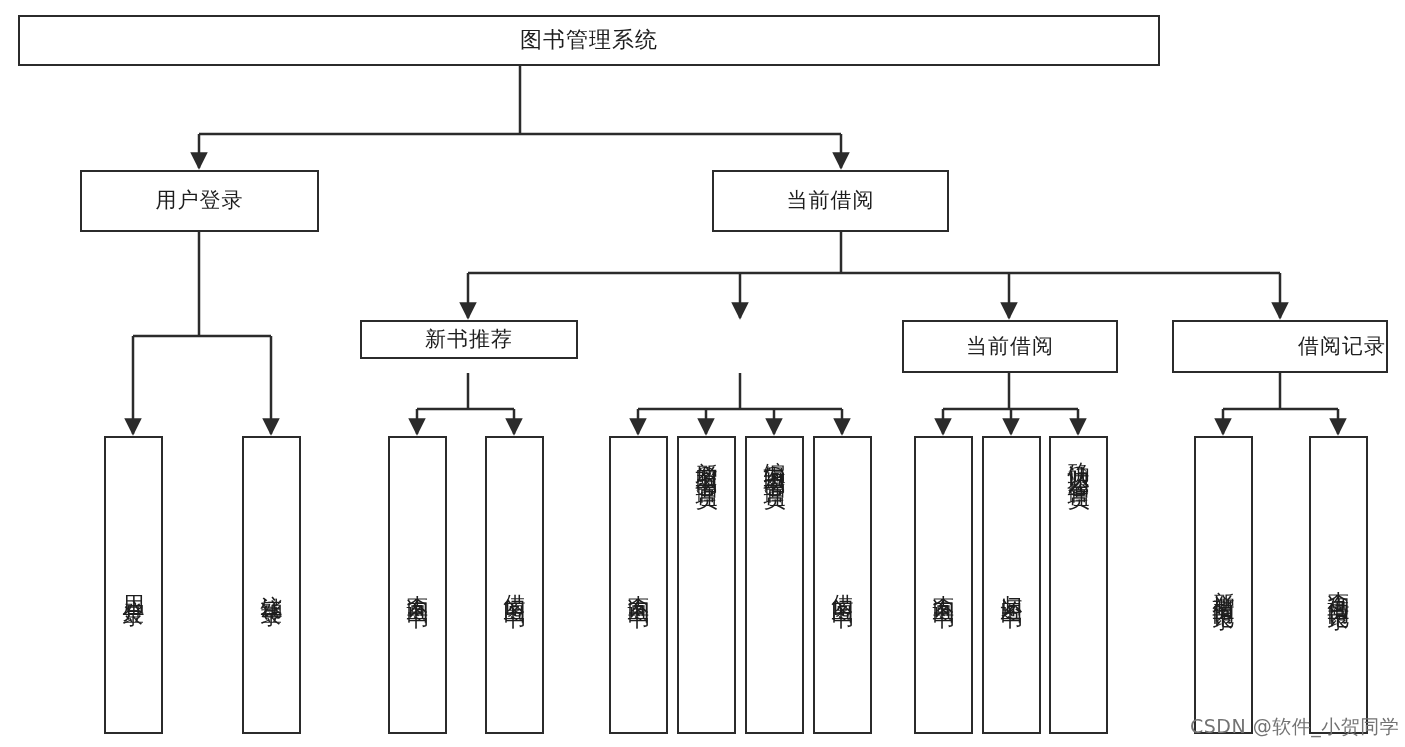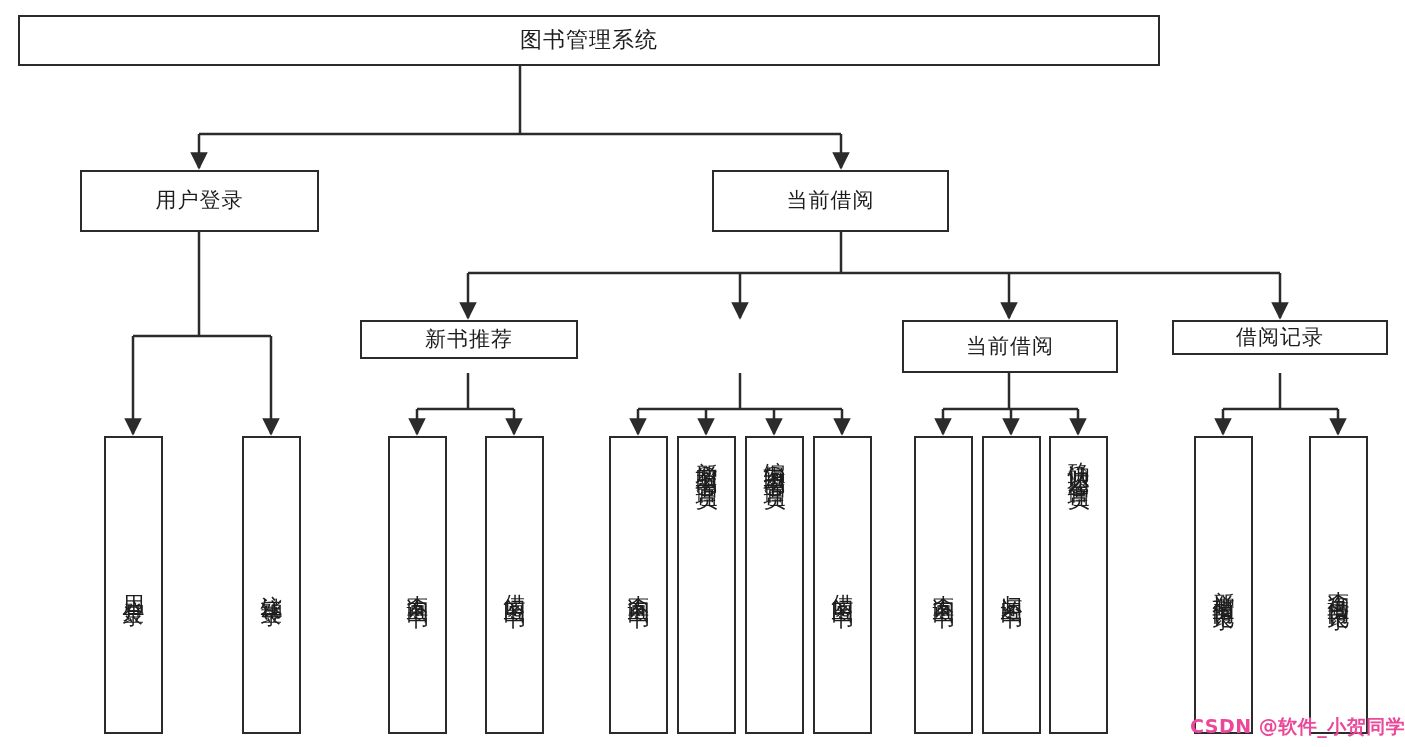--- a/index.html
+++ b/index.html
@@ -60,26 +60,25 @@
     letter-spacing: 4px;
     white-space: nowrap;
     display: block;
   }
   
   .node.vert.top-align {
     align-items: flex-start;
   }
   .watermark {
     position: absolute;
-    color: #ec4899;
+    color: #737373;
     font-size: 19px;
     white-space: nowrap;
     z-index: 3;
     letter-spacing: 0.5px;
-    font-weight: bold;
   }
 </style>
 </head>
 <body>
 
 <div id="diagram">
 
   <svg id="connectors" viewBox="0 0 1405 747" width="1405" height="747" aria-hidden="true">
     <defs>
       <marker id="arrow" viewBox="0 0 10 10" refX="9" refY="5" markerWidth="7" markerHeight="7" orient="auto-start-reverse">
@@ -141,21 +140,21 @@
   <div class="node horiz" style="left:712px; top:170px; width:237px; height:62px;">
     <span>当前借阅</span>
   </div>
 
   <div class="node horiz" style="left:360px; top:320px; width:218px; height:39px;">
     <span>新书推荐</span>
   </div>
   <div class="node horiz" style="left:902px; top:320px; width:216px; height:53px;">
     <span>当前借阅</span>
   </div>
-  <div class="node horiz" style="left:1172px; top:320px; width:216px; height:35px;">
+  <div class="node horiz" style="left:1172px; top:320px; width:216px; height:53px;justify-content:flex-end;">
     <span>借阅记录</span>
   </div>
 
   <div class="node vert" style="left:104px; top:436px; width:59px; height:298px;">
     <span class="vtext">用户登录</span>
   </div>
   <div class="node vert" style="left:242px; top:436px; width:59px; height:298px;">
     <span class="vtext">注销登录</span>
   </div>
 

